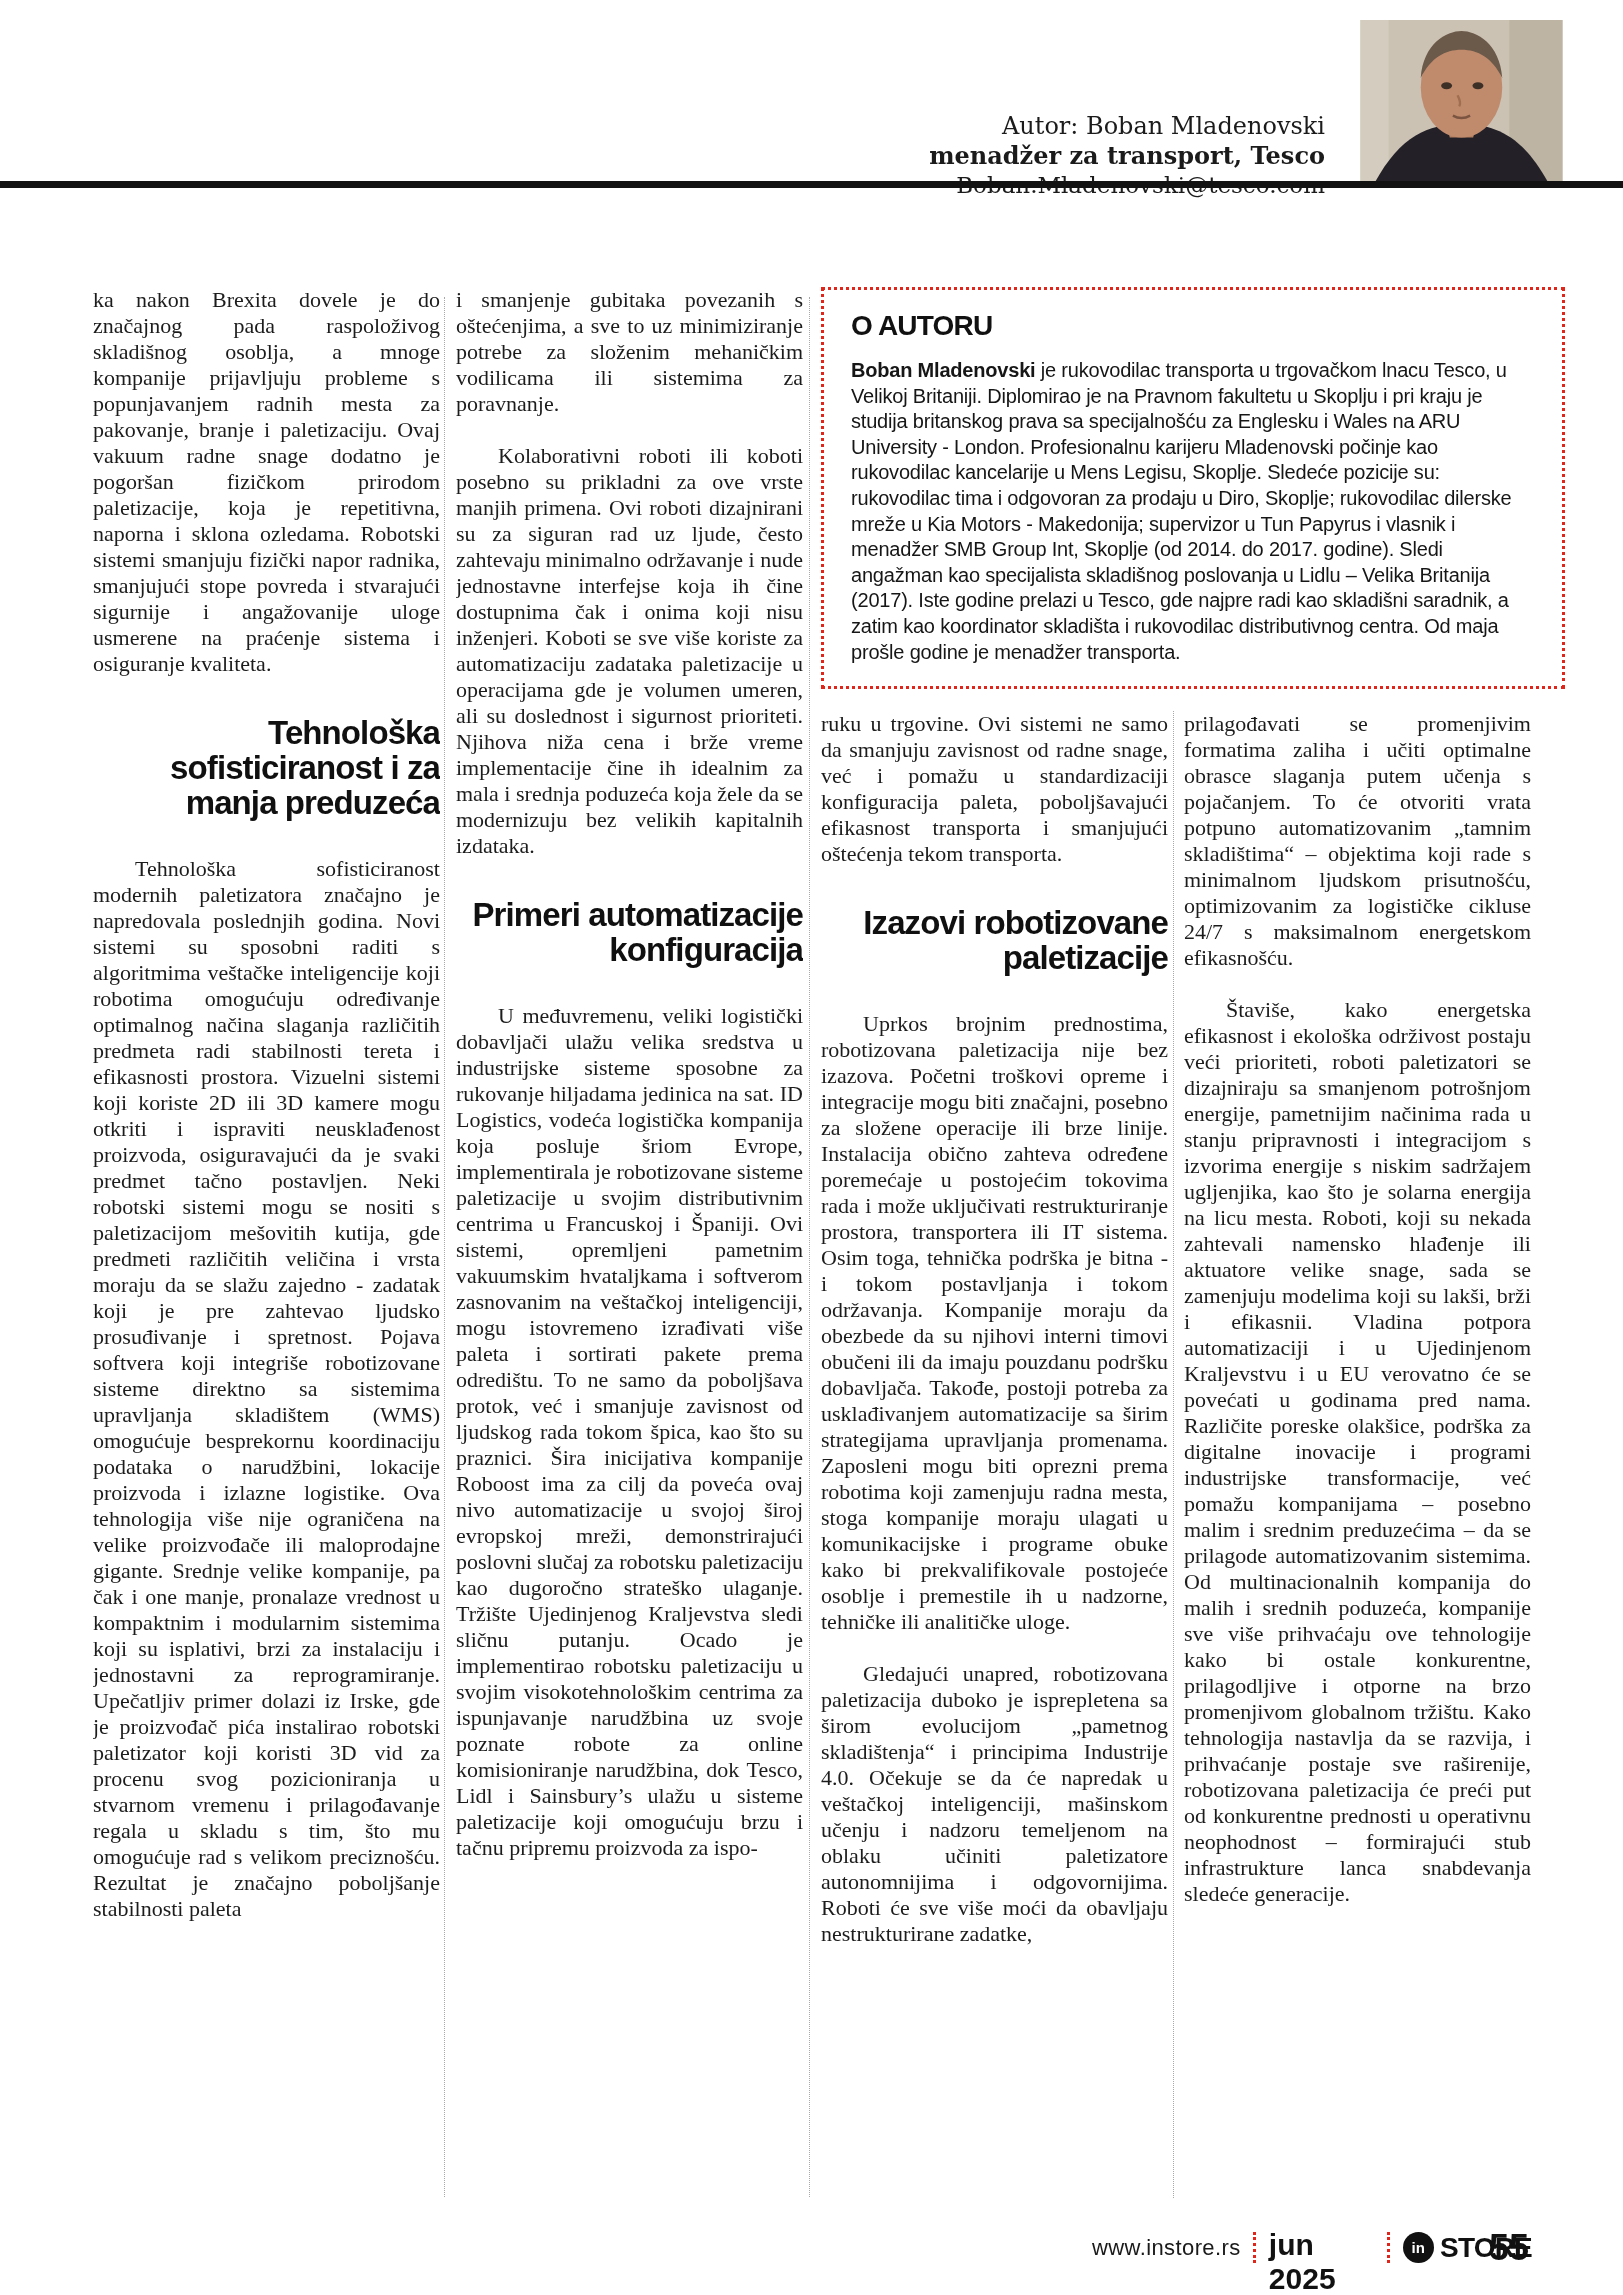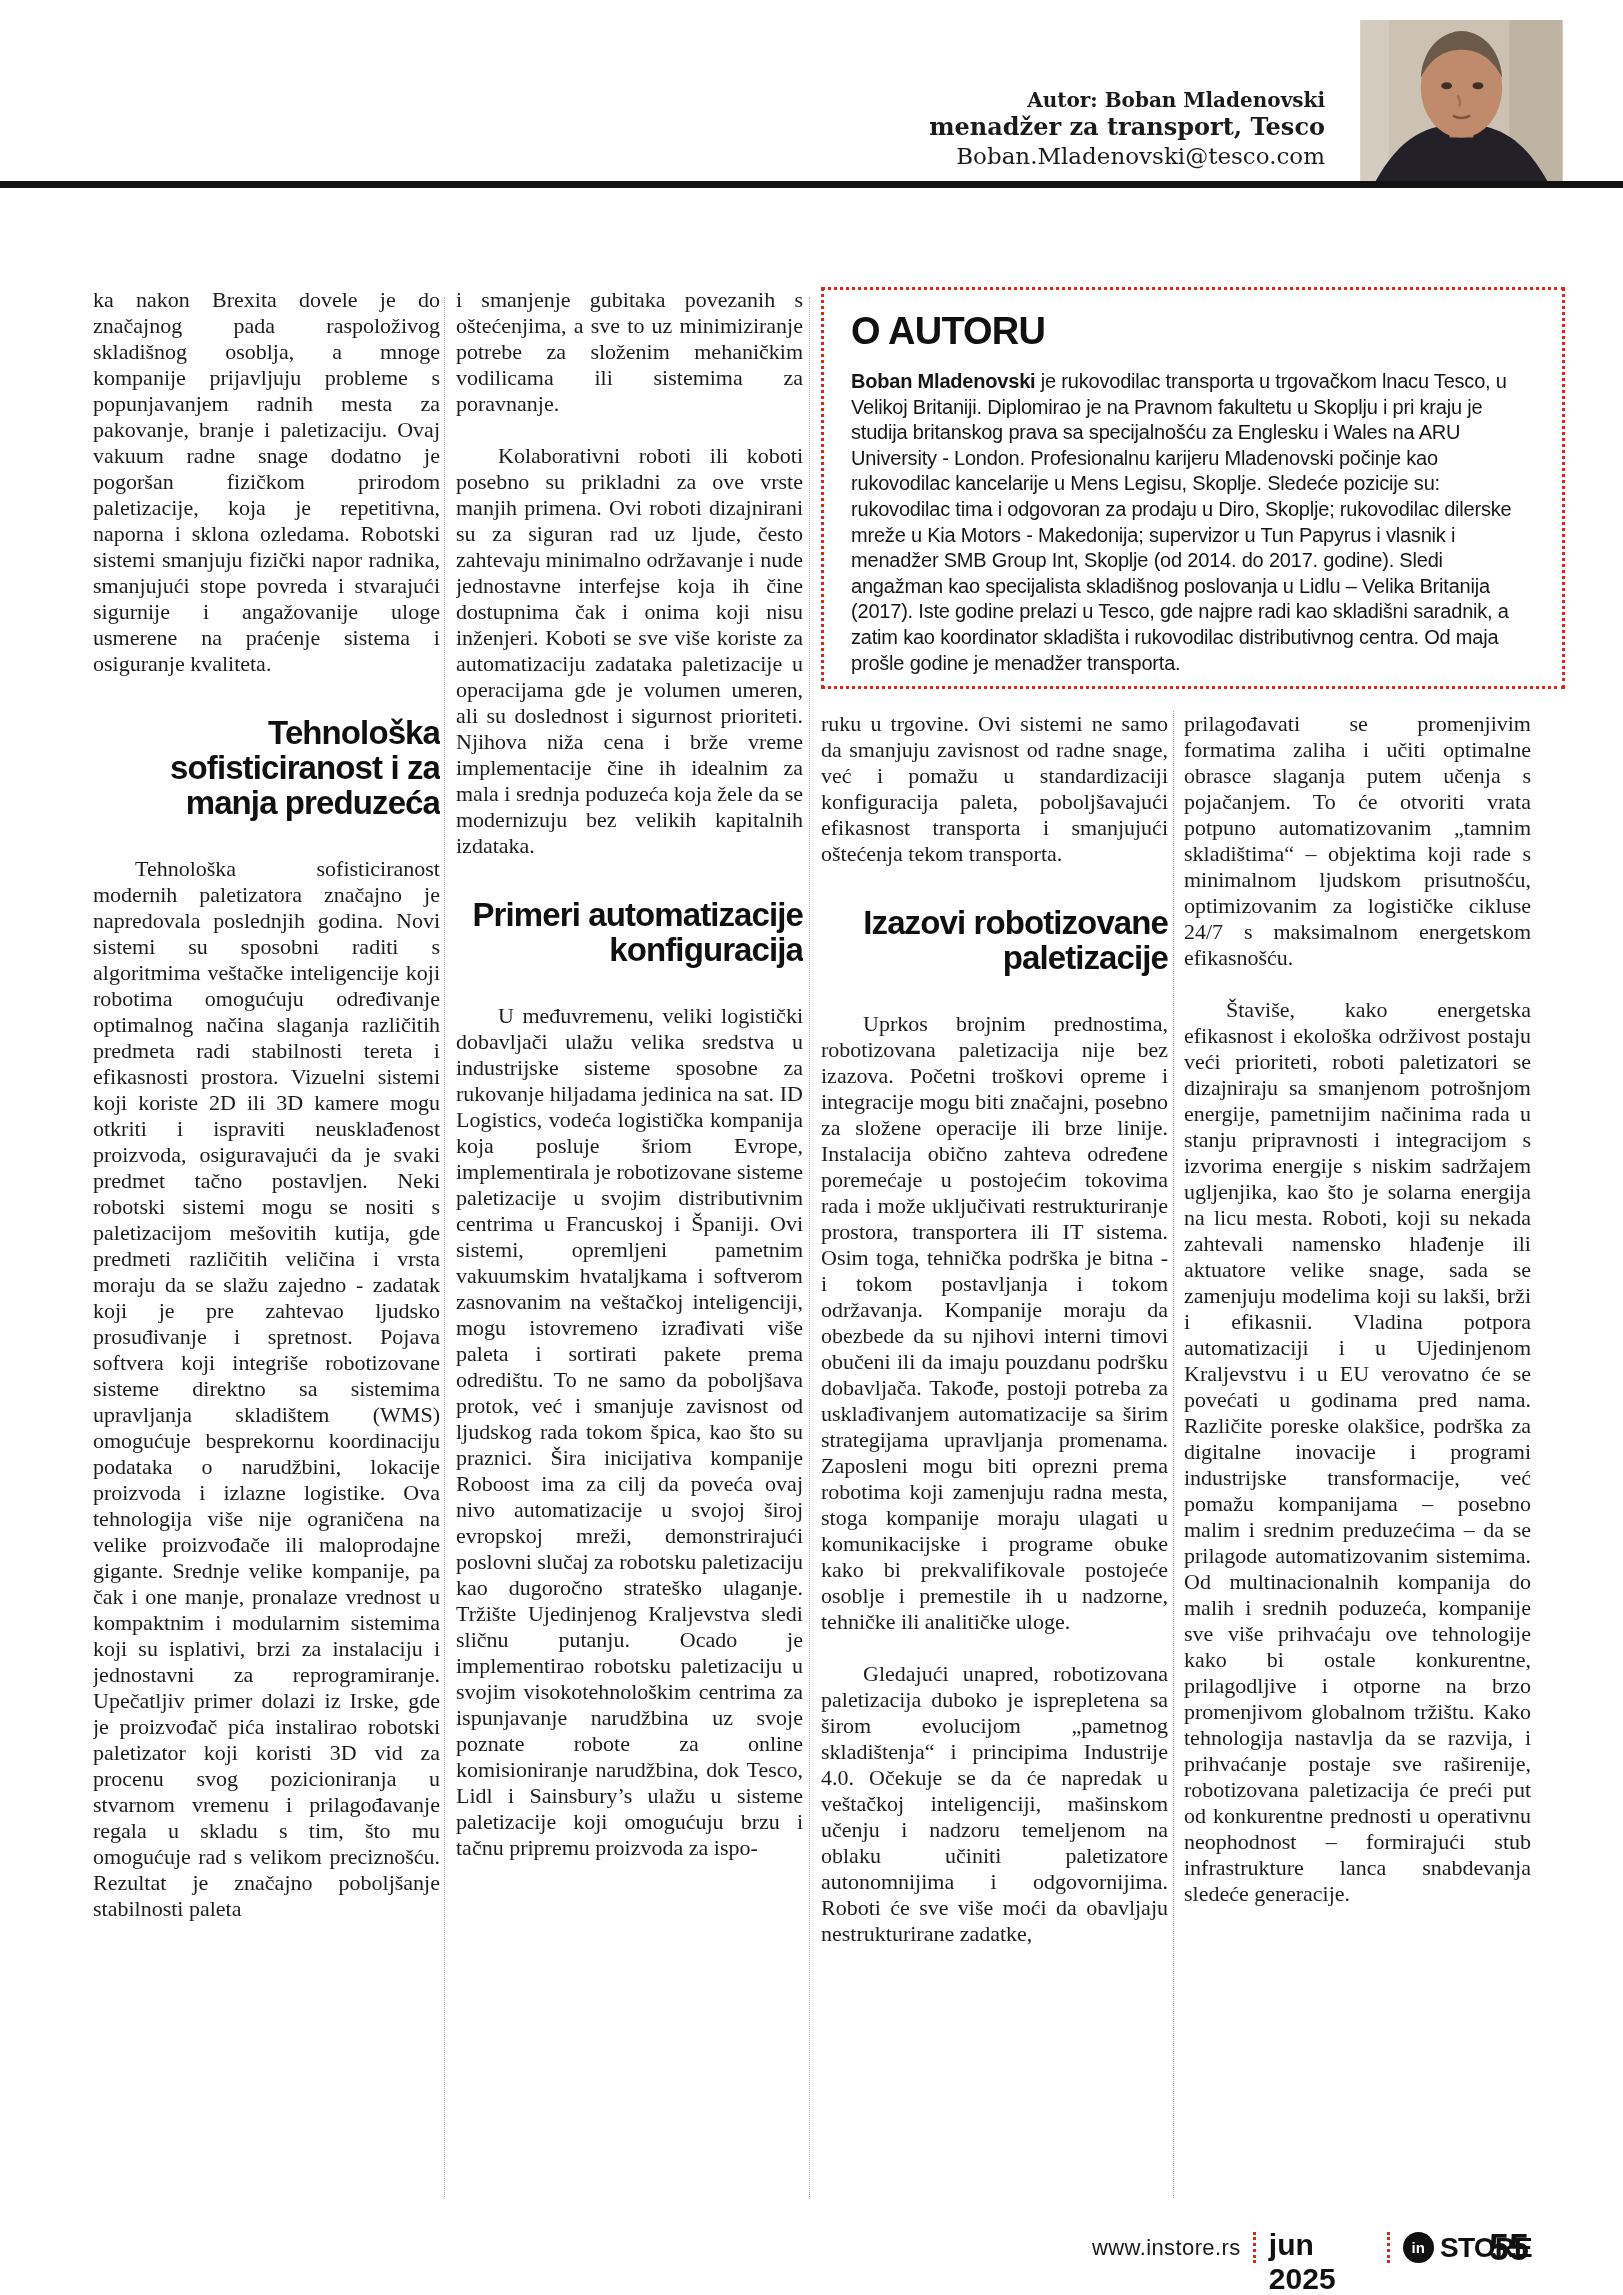--- a/index.html
+++ b/index.html
@@ -15,21 +15,21 @@
 
   
   .author-block {
     position: absolute;
     top: 88px;
     right: 298px;
     text-align: right;
     font-family: "DejaVu Serif", serif;
     line-height: 1.22;
   }
-  .author-line   { font-size: 20px; font-weight: bold; }
+  .author-line   { font-size: 24px; font-weight: normal; margin-top: 24px; }
   .author-role   { font-size: 24px; font-weight: bold; }
   .author-email  { font-size: 23px; font-weight: normal; }
 
   .author-photo {
     position: absolute;
     top: 19.6px;
     left: 1360px;
     width: 203px;
     height: 163px;
     overflow: hidden;
@@ -51,21 +51,21 @@
     width: 744px;
     height: 402px;
     box-sizing: border-box;
     border: 3.9px dotted #e1251b;
     background: #fff;
     padding: 20.4px 28px 15.7px 27px;
     font-family: "Liberation Sans", sans-serif;
   }
   .about-title {
     margin: 0 0 15.7px 0;
-    font-size: 38px;
+    font-size: 28px;
     font-weight: 900;
     letter-spacing: -0.8px;
     color: #111;
   }
   .about-body {
     font-size: 20px;
     line-height: 1.28;
     letter-spacing: -0.2px;
     color: #161616;
     text-align: left;

